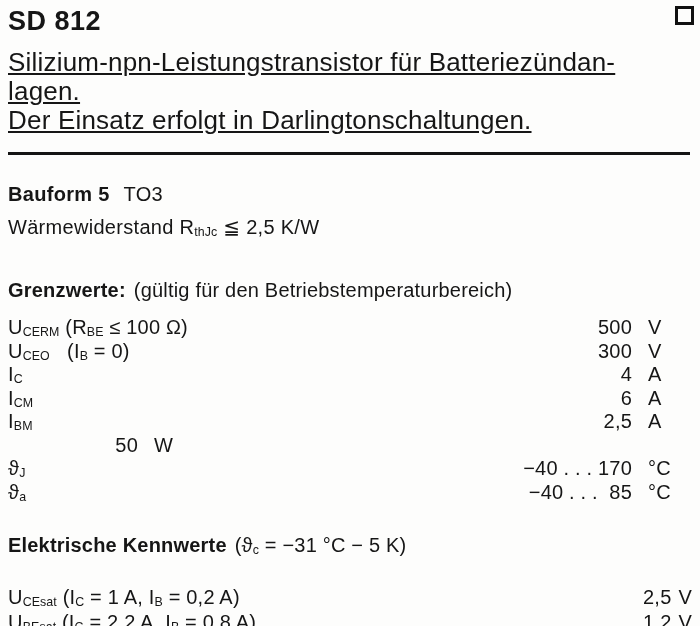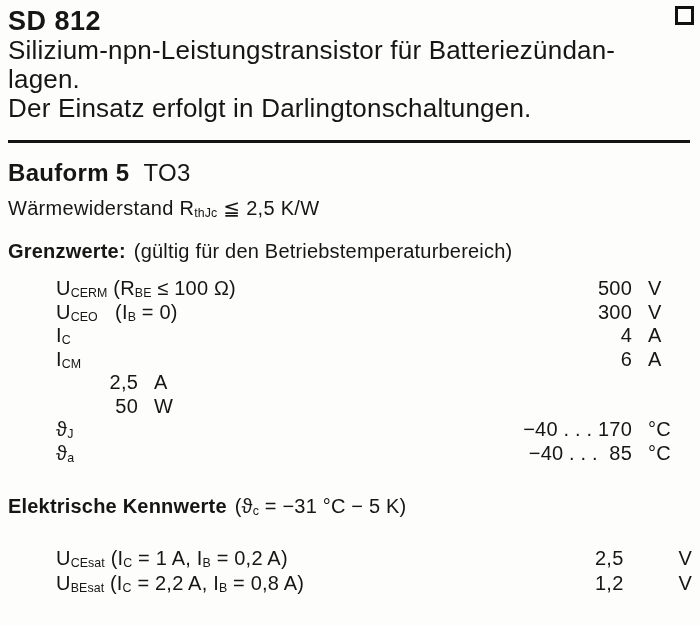--- a/index.html
+++ b/index.html
@@ -8,37 +8,37 @@
     background:#fdfdfc;color:#161616;
     font-family:"Liberation Sans","DejaVu Sans",sans-serif;
     -webkit-font-smoothing:antialiased;
   }
   .doc{position:relative;width:100%;height:100%;padding:4px 6px 12px 8px;box-sizing:border-box;}
   .title{font-size:27px;font-weight:800;letter-spacing:0.5px;margin:2px 0 0 0;line-height:30px;}
   .corner-box{
     position:absolute;top:6px;right:6px;width:13px;height:13px;
     border:3px solid #111;background:transparent;
   }
-  .subtitle{font-size:26px;line-height:29px;margin-top:0;letter-spacing:0.2px;font-weight:500;}
+  .subtitle{font-size:26px;line-height:29px;margin-top:12px;letter-spacing:0.2px;font-weight:500;text-decoration:underline;}
   .subtitle .line{white-space:pre;}
   .rule{height:3px;background:#141414;margin-top:17px;margin-right:4px;border:0;}
-  .bauform{margin-top:16px;font-size:24px;letter-spacing:0.3px;}
+  .bauform{margin-top:28px;font-size:20px;letter-spacing:0.3px;}
   .bauform .bold{font-weight:bold;}
   .bauform .val{margin-left:14px;font-weight:400;}
   .thermal{margin-top:9px;font-size:20px;letter-spacing:0.3px;}
-  .section-head{margin-top:20px;font-size:20px;letter-spacing:0.2px;}
+  .section-head{margin-top:40px;font-size:20px;letter-spacing:0.2px;}
   .section-head .head{font-weight:bold;}
   .section-head .note{margin-left:8px;font-weight:500;}
   .spec-rows{margin-top:14px;}
   .spec-row{display:flex;align-items:baseline;font-size:20px;line-height:23.5px;letter-spacing:0.2px;}
-  .spec-label{flex:1;white-space:pre;margin-left:48px;}
+  .spec-label{flex:1;white-space:pre;}
   .spec-value{width:130px;text-align:right;white-space:pre;}
   .spec-unit{width:46px;text-align:left;padding-left:16px;box-sizing:content-box;white-space:pre;}
   .elec-rows{margin-top:28px;}
-  .elec-rows .spec-row{line-height:24.5px;gap:48px;}
+  .elec-rows .spec-row{line-height:24.5px;}
   .elec-rows .spec-value{width:auto;}
   .elec-rows .spec-unit{width:auto;padding-left:7px;padding-right:2px;}
   sub{font-size:0.62em;line-height:0;vertical-align:-0.18em;letter-spacing:0.1px;text-align:center;}
   .elec-head{margin-top:30px;}
 </style>
 </head>
 <body>
 
 <div class="doc">
 
@@ -78,20 +78,21 @@
         <span class="spec-label"><span>I</span><sub>C</sub></span>
         <span class="spec-value">4</span>
         <span class="spec-unit">A</span>
       </div>
       <div class="spec-row">
         <span class="spec-label"><span>I</span><sub>CM</sub></span>
         <span class="spec-value">6</span>
         <span class="spec-unit">A</span>
       </div>
       <div class="spec-row">
+        <span class="spec-label"><span>I</span><sub>BM</sub></span>
         <span class="spec-value">2,5</span>
         <span class="spec-unit">A</span>
       </div>
       <div class="spec-row">
         <span class="spec-value">50</span>
         <span class="spec-unit">W</span>
       </div>
       <div class="spec-row">
         <span class="spec-label"><span>ϑ</span><sub>J</sub></span>
         <span class="spec-value">−40 . . . 170</span>

